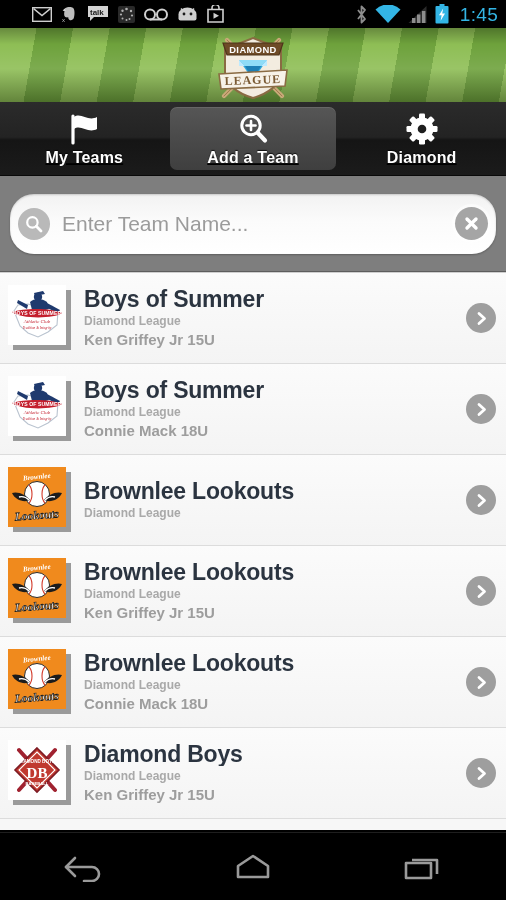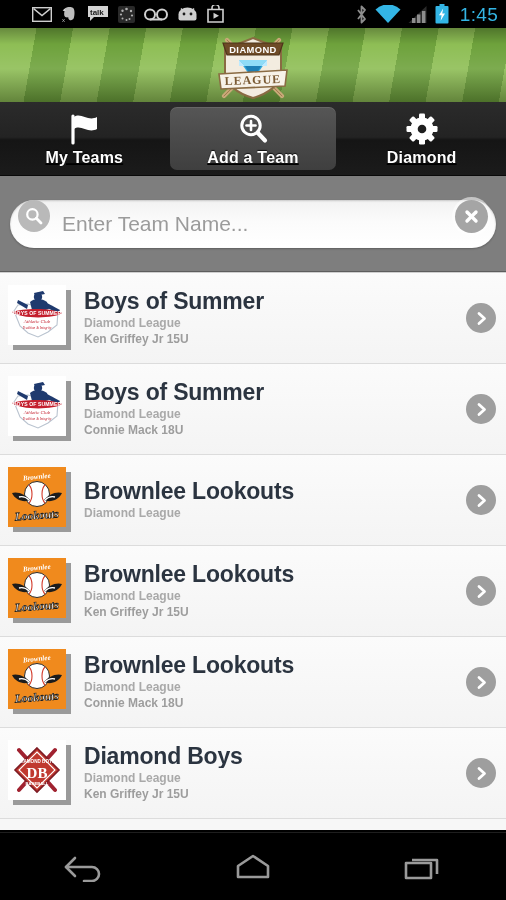--- a/index.html
+++ b/index.html
@@ -66,24 +66,24 @@
     text-shadow:0 -1px 1px rgba(0,0,0,.8);
   }
 
   
   .searchzone {
     height:96px; background:#7e7e7e;
     display:flex; align-items:center; padding:0 10px;
     border-bottom:1px solid #5d5d5d;
   }
   .searchbox {
-    position:relative; flex:1; height:48px; border-radius:24px;
+    position:relative; flex:1; height:60px; border-radius:24px;
     background:linear-gradient(to bottom,#f2f2f2 0%, #fbfbfb 45%, #ffffff 100%);
     box-shadow:0 1px 2px rgba(0,0,0,.25), inset 0 1px 2px rgba(0,0,0,.18);
-    display:flex; padding:0 8px;
+    display:flex; align-items:center; padding:0 8px;
   }
   .srch-circle {
     width:32px; height:32px; border-radius:50%; background:#b9b9b9;
     display:flex; align-items:center; justify-content:center; flex:0 0 32px;
   }
   .srch-input {
     flex:1; border:0; outline:0; background:transparent;
     font-family:"Liberation Sans", sans-serif;
     font-size:21px; color:#5a5a5a; padding-left:12px;
   }
@@ -115,21 +115,21 @@
   .row-logo .art {
     position:absolute; left:0; top:0; width:58px; height:60px;
     background:#fff; overflow:hidden;
   }
   .row-text { flex:1; min-width:0; display:flex; flex-direction:column; justify-content:center; }
   .row-title {
     font-size:23px; font-weight:bold; color:#2b3440; line-height:1.05;
     letter-spacing:-.2px; white-space:nowrap; overflow:hidden;
   }
   .row-sub1 { font-size:12px; font-weight:bold; color:#a9a9a9; line-height:1.32; margin-top:3px; }
-  .row-sub2 { font-size:12px; font-weight:bold; color:#9d9d9d; line-height:1.32; }
+  .row-sub2 { font-size:15px; font-weight:bold; color:#9d9d9d; line-height:1.32; }
   .row-chev {
     width:30px; height:30px; border-radius:50%; background:#9e9e9e; flex:0 0 30px;
     display:flex; align-items:center; justify-content:center; margin-left:6px;
   }
 
   
   .navbar {
     position:absolute; left:0; bottom:0; width:506px; height:68px;
     background:#000; display:flex; align-items:center; justify-content:space-around;
     border-top:1px solid #1e1e1e;

